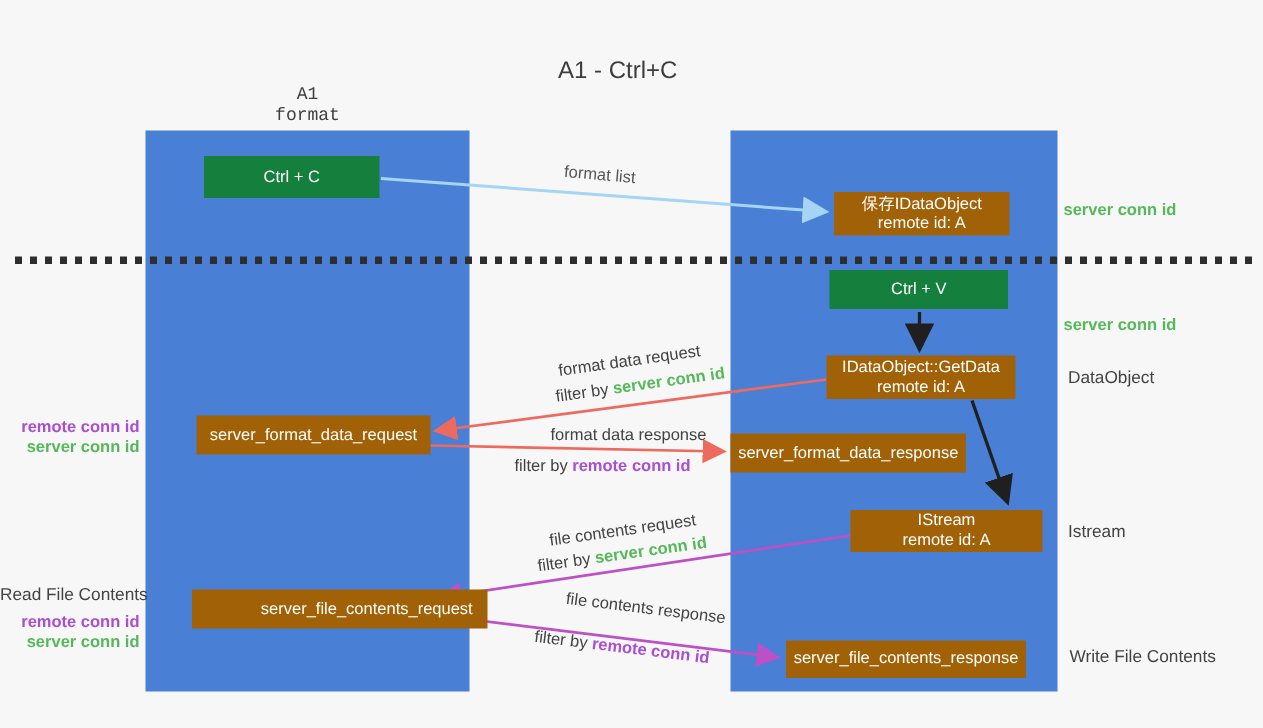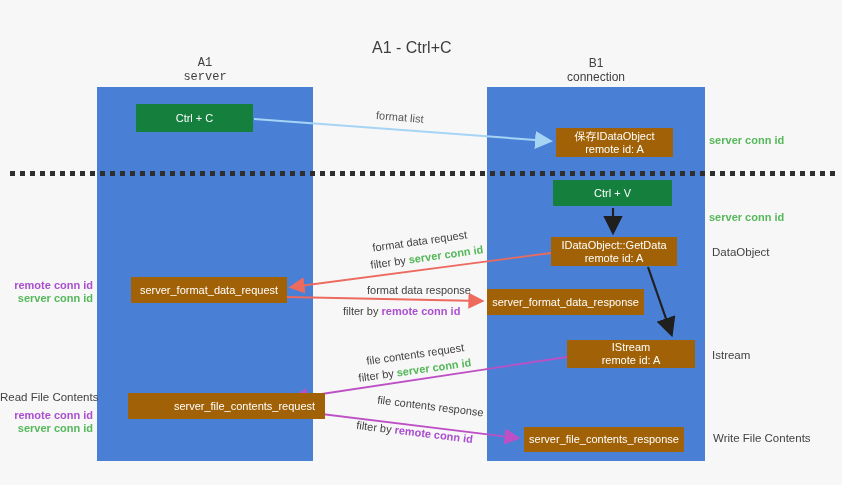--- a/index.html
+++ b/index.html
@@ -49,25 +49,21 @@
 <body>
 
 <div class="canvas">
 
   <div class="title">
     <div>A1 - Ctrl+C</div>
   </div>
 
   <div class="col-header a1">
     <div>A1</div>
-    <div>server</div>
-  </div>
-  <div class="col-header b1">
-    <div>B1</div>
-    <div>connection</div>
+    <div>format</div>
   </div>
 
   <div class="lane a1"></div>
   <div class="lane b1"></div>
 
   <div class="dotted-divider"></div>
 
   <svg class="arrows" width="842" height="485">
     <defs>
       <marker id="mCyan" markerWidth="9" markerHeight="9" refX="7" refY="4.5" orient="auto">

